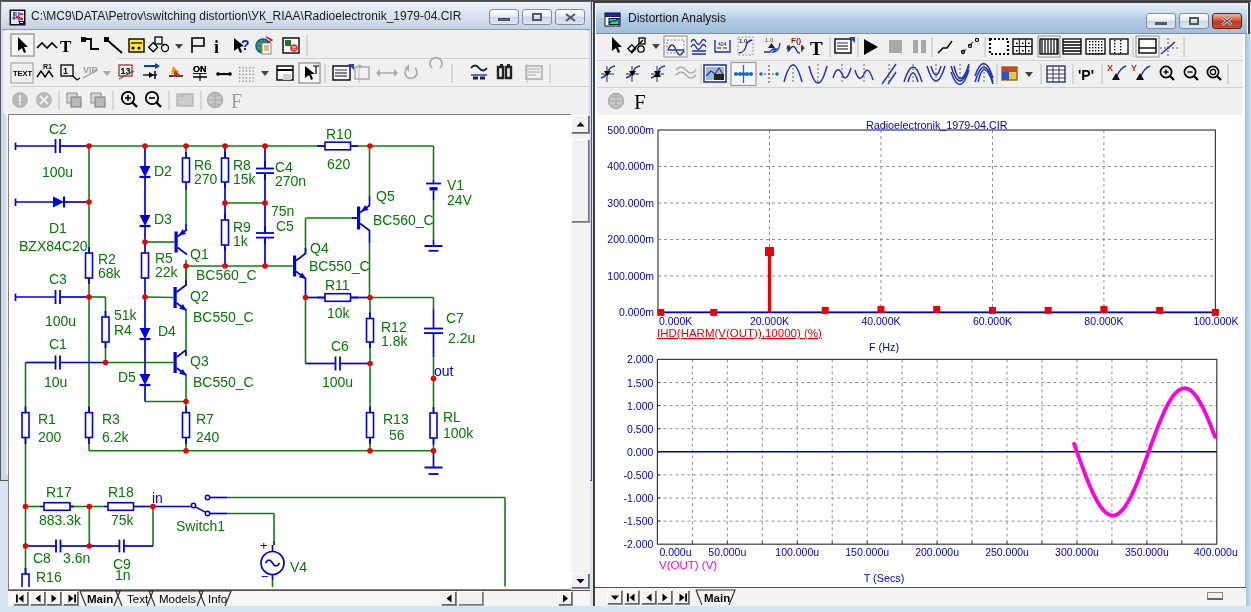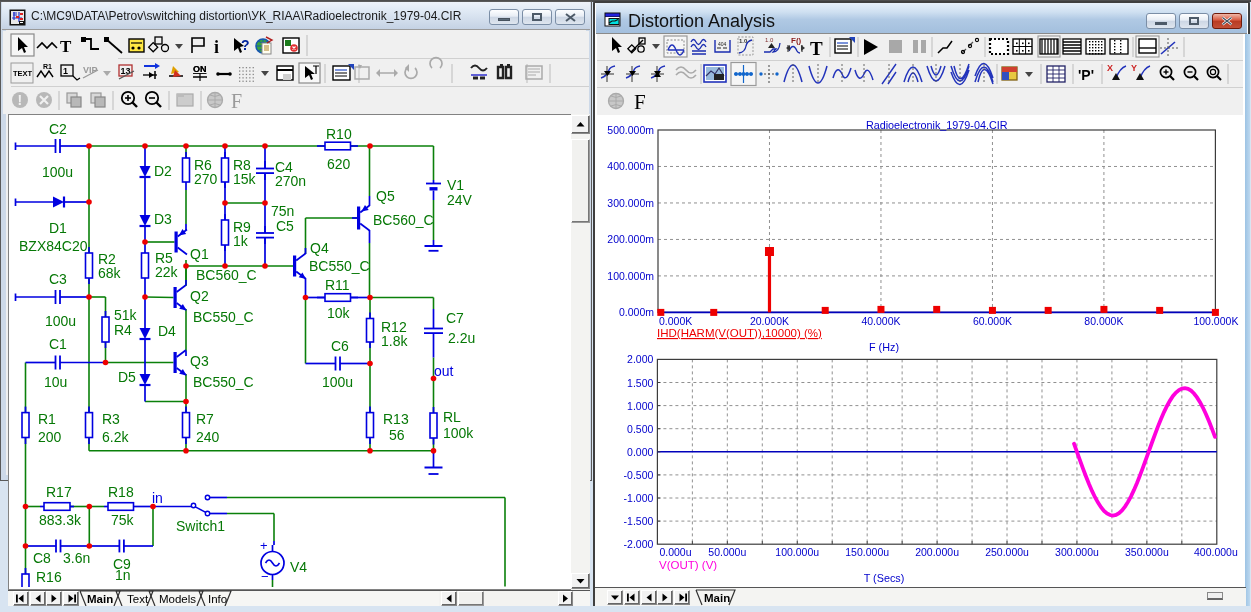--- a/index.html
+++ b/index.html
@@ -564,21 +564,21 @@
 
 <div class="win" style="left:593px;top:1px;width:657px;height:605px;border:2px solid #3f3f3f;border-radius:2px 2px 0 0;background:#fff">
   <div style="position:absolute;left:1px;top:0;right:1px;height:30px;background:linear-gradient(#e7f0fa,#cfe0f1 30%,#b0c9e4 55%,#a3bfdd)"></div>
   <div style="position:absolute;left:9px;top:9px;width:17px;height:15px"><svg width="17" height="15">
         <rect x="0.5" y="0.5" width="16" height="14" fill="#111"></rect>
         <rect x="1.5" y="1.5" width="14" height="3" fill="#2222dd"></rect>
         <rect x="1.5" y="5" width="14" height="8.5" fill="#fff"></rect>
 <rect x="5" y="6.5" width="10" height="6" fill="#00e0e0" stroke="#111" stroke-width="1"></rect>
         <path d="M5 11 l3 -2 h3 l3 -1.5" stroke="#111" stroke-width="1.2" fill="none"></path>
       </svg></div>
-  <div style="position:absolute;left:33px;top:8px;font-size:18px;color:#111">Distortion Analysis</div>
+  <div style="position:absolute;left:33px;top:8px;font-size:12px;color:#111">Distortion Analysis</div>
   <div class="capbtn" style="left:551px;top:10px">
       <div style="width:12px;height:3px;background:#4d5a68;margin-top:5px"></div>
     </div>
   <div class="capbtn" style="left:584px;top:10px">
       <div style="width:10px;height:8px;border:2px solid #4d5a68"></div>
     </div>
   <div class="capbtn" style="left:617px;top:10px;background:linear-gradient(#f0b8a8,#d6573d 45%,#b83b22 50%,#c34e35);border-color:#6e1a0a">
       <svg width="12" height="10">
         <path d="M1.5 1.5 L10.5 8.5 M10.5 1.5 L1.5 8.5" stroke="#fff" stroke-width="2.4"></path>
         <path d="M1.5 1.5 L10.5 8.5 M10.5 1.5 L1.5 8.5" stroke="#3f4e5c" stroke-width="1.1"></path>

